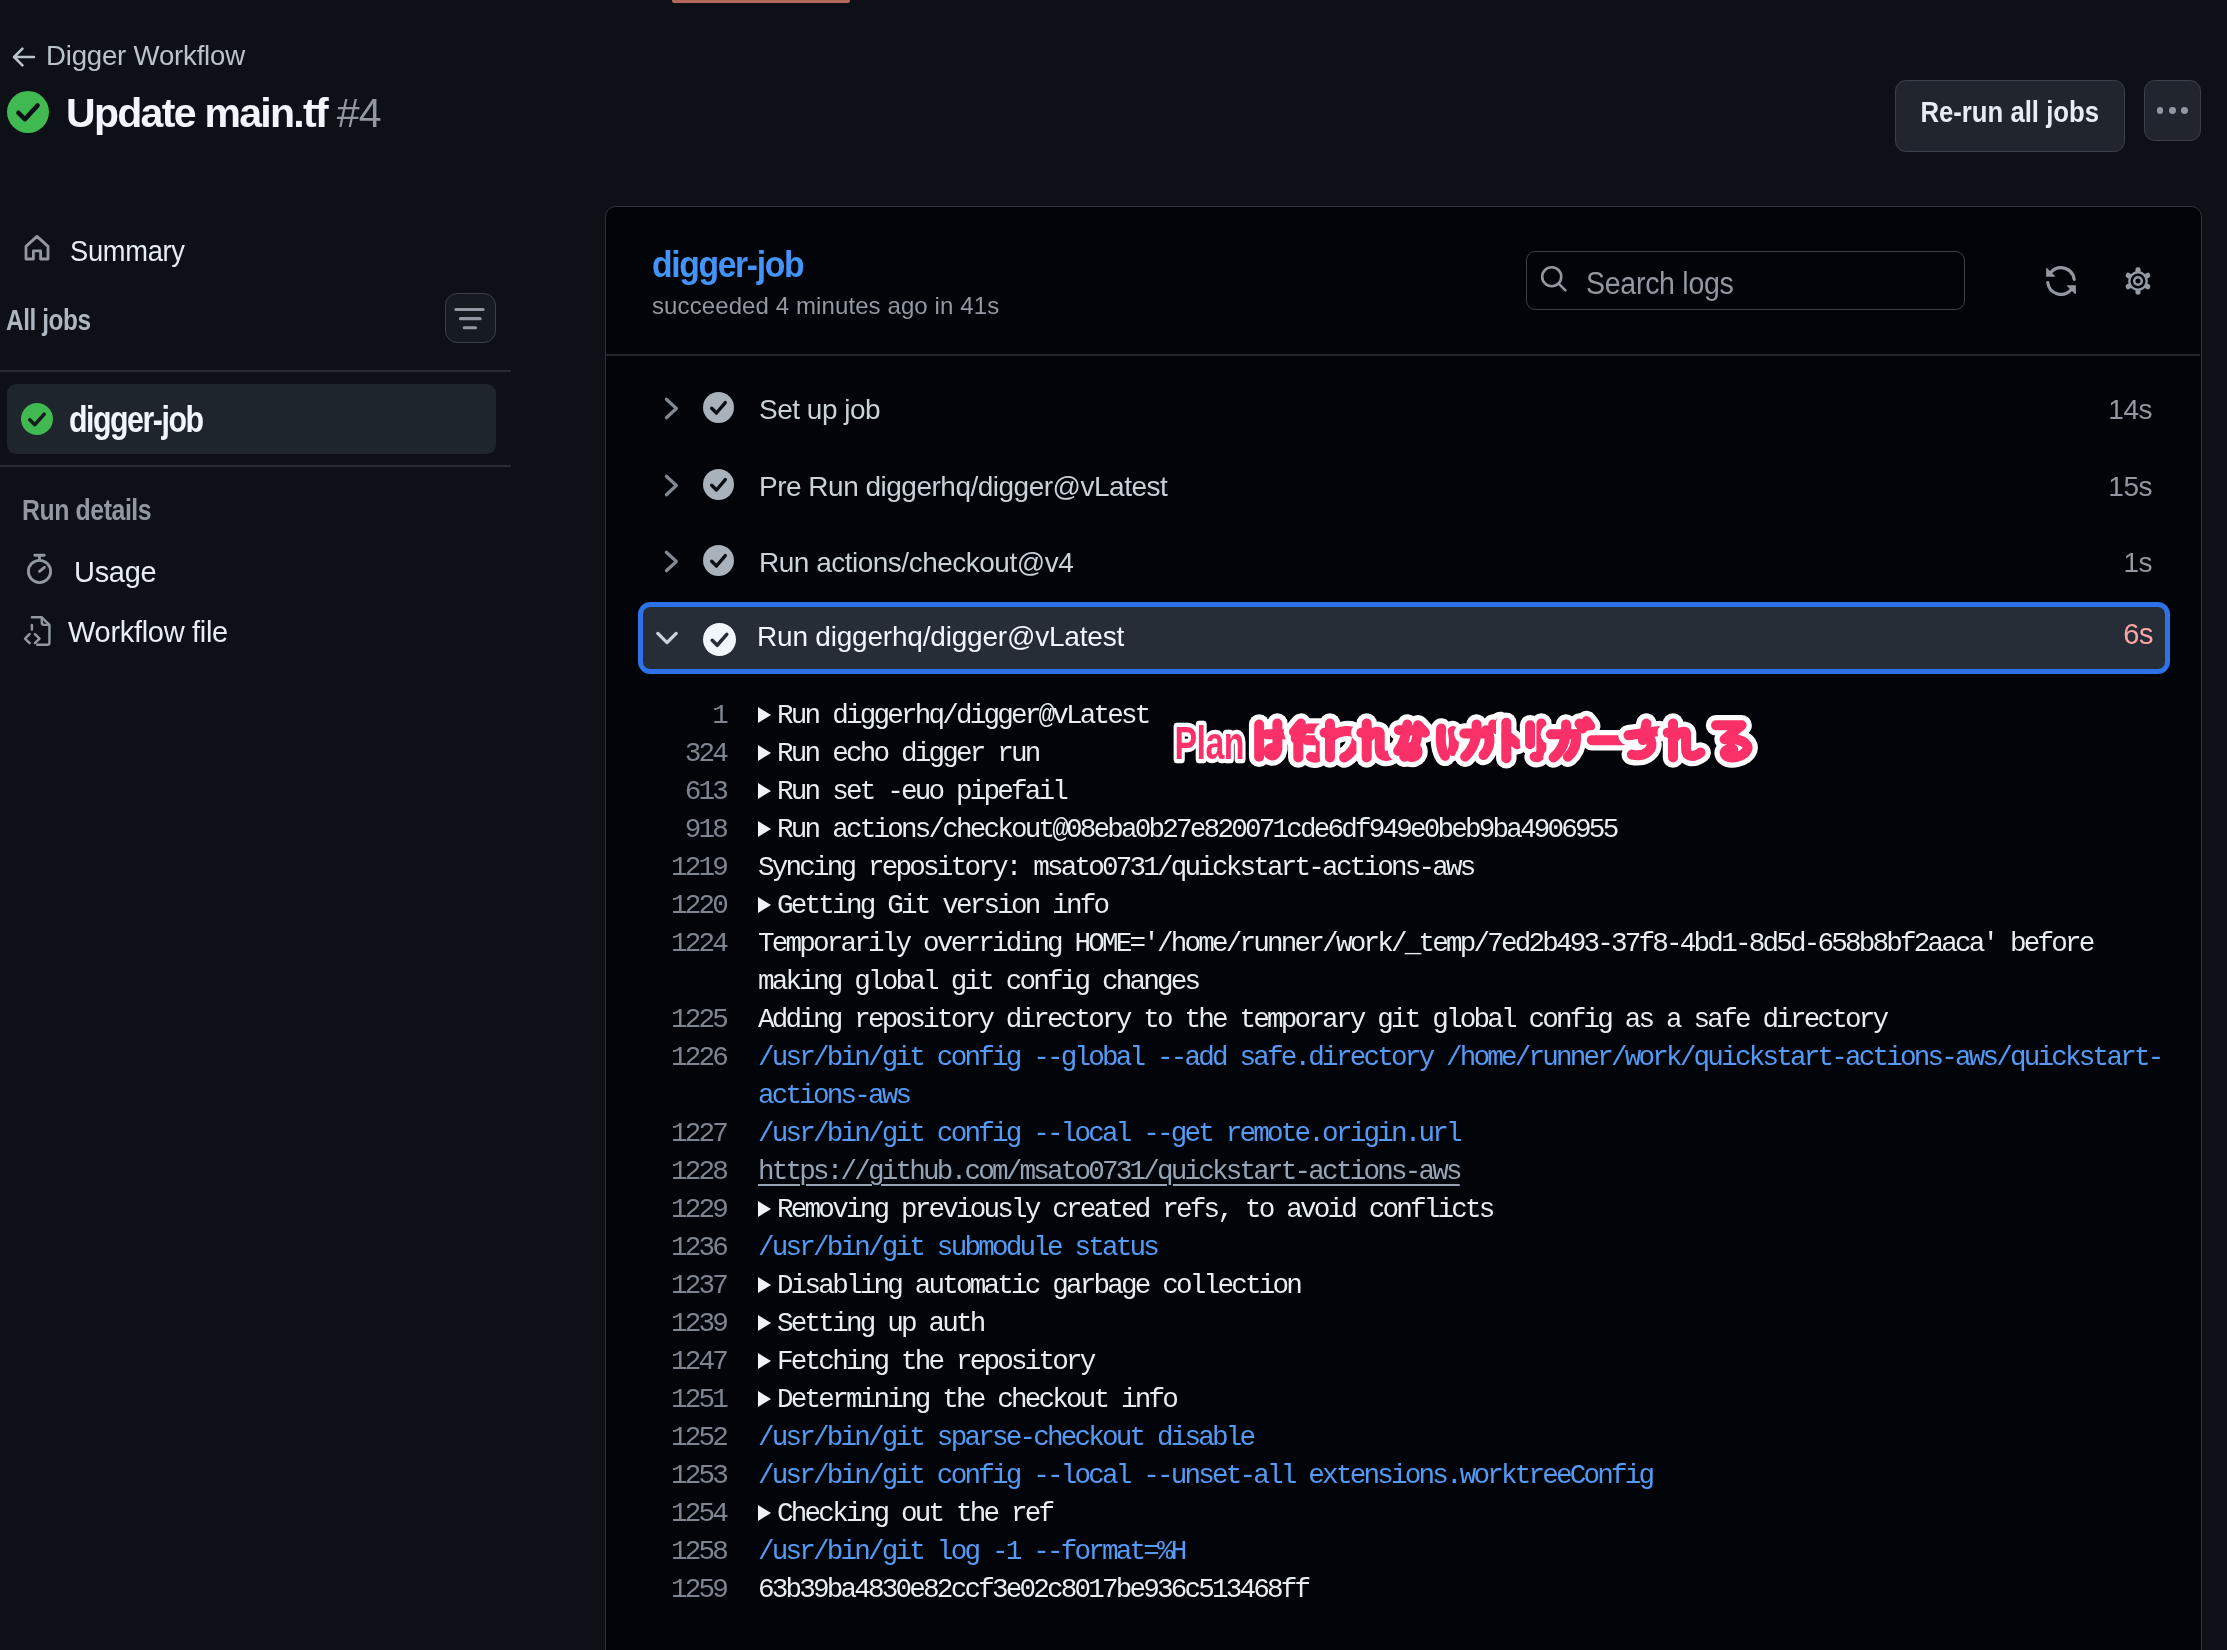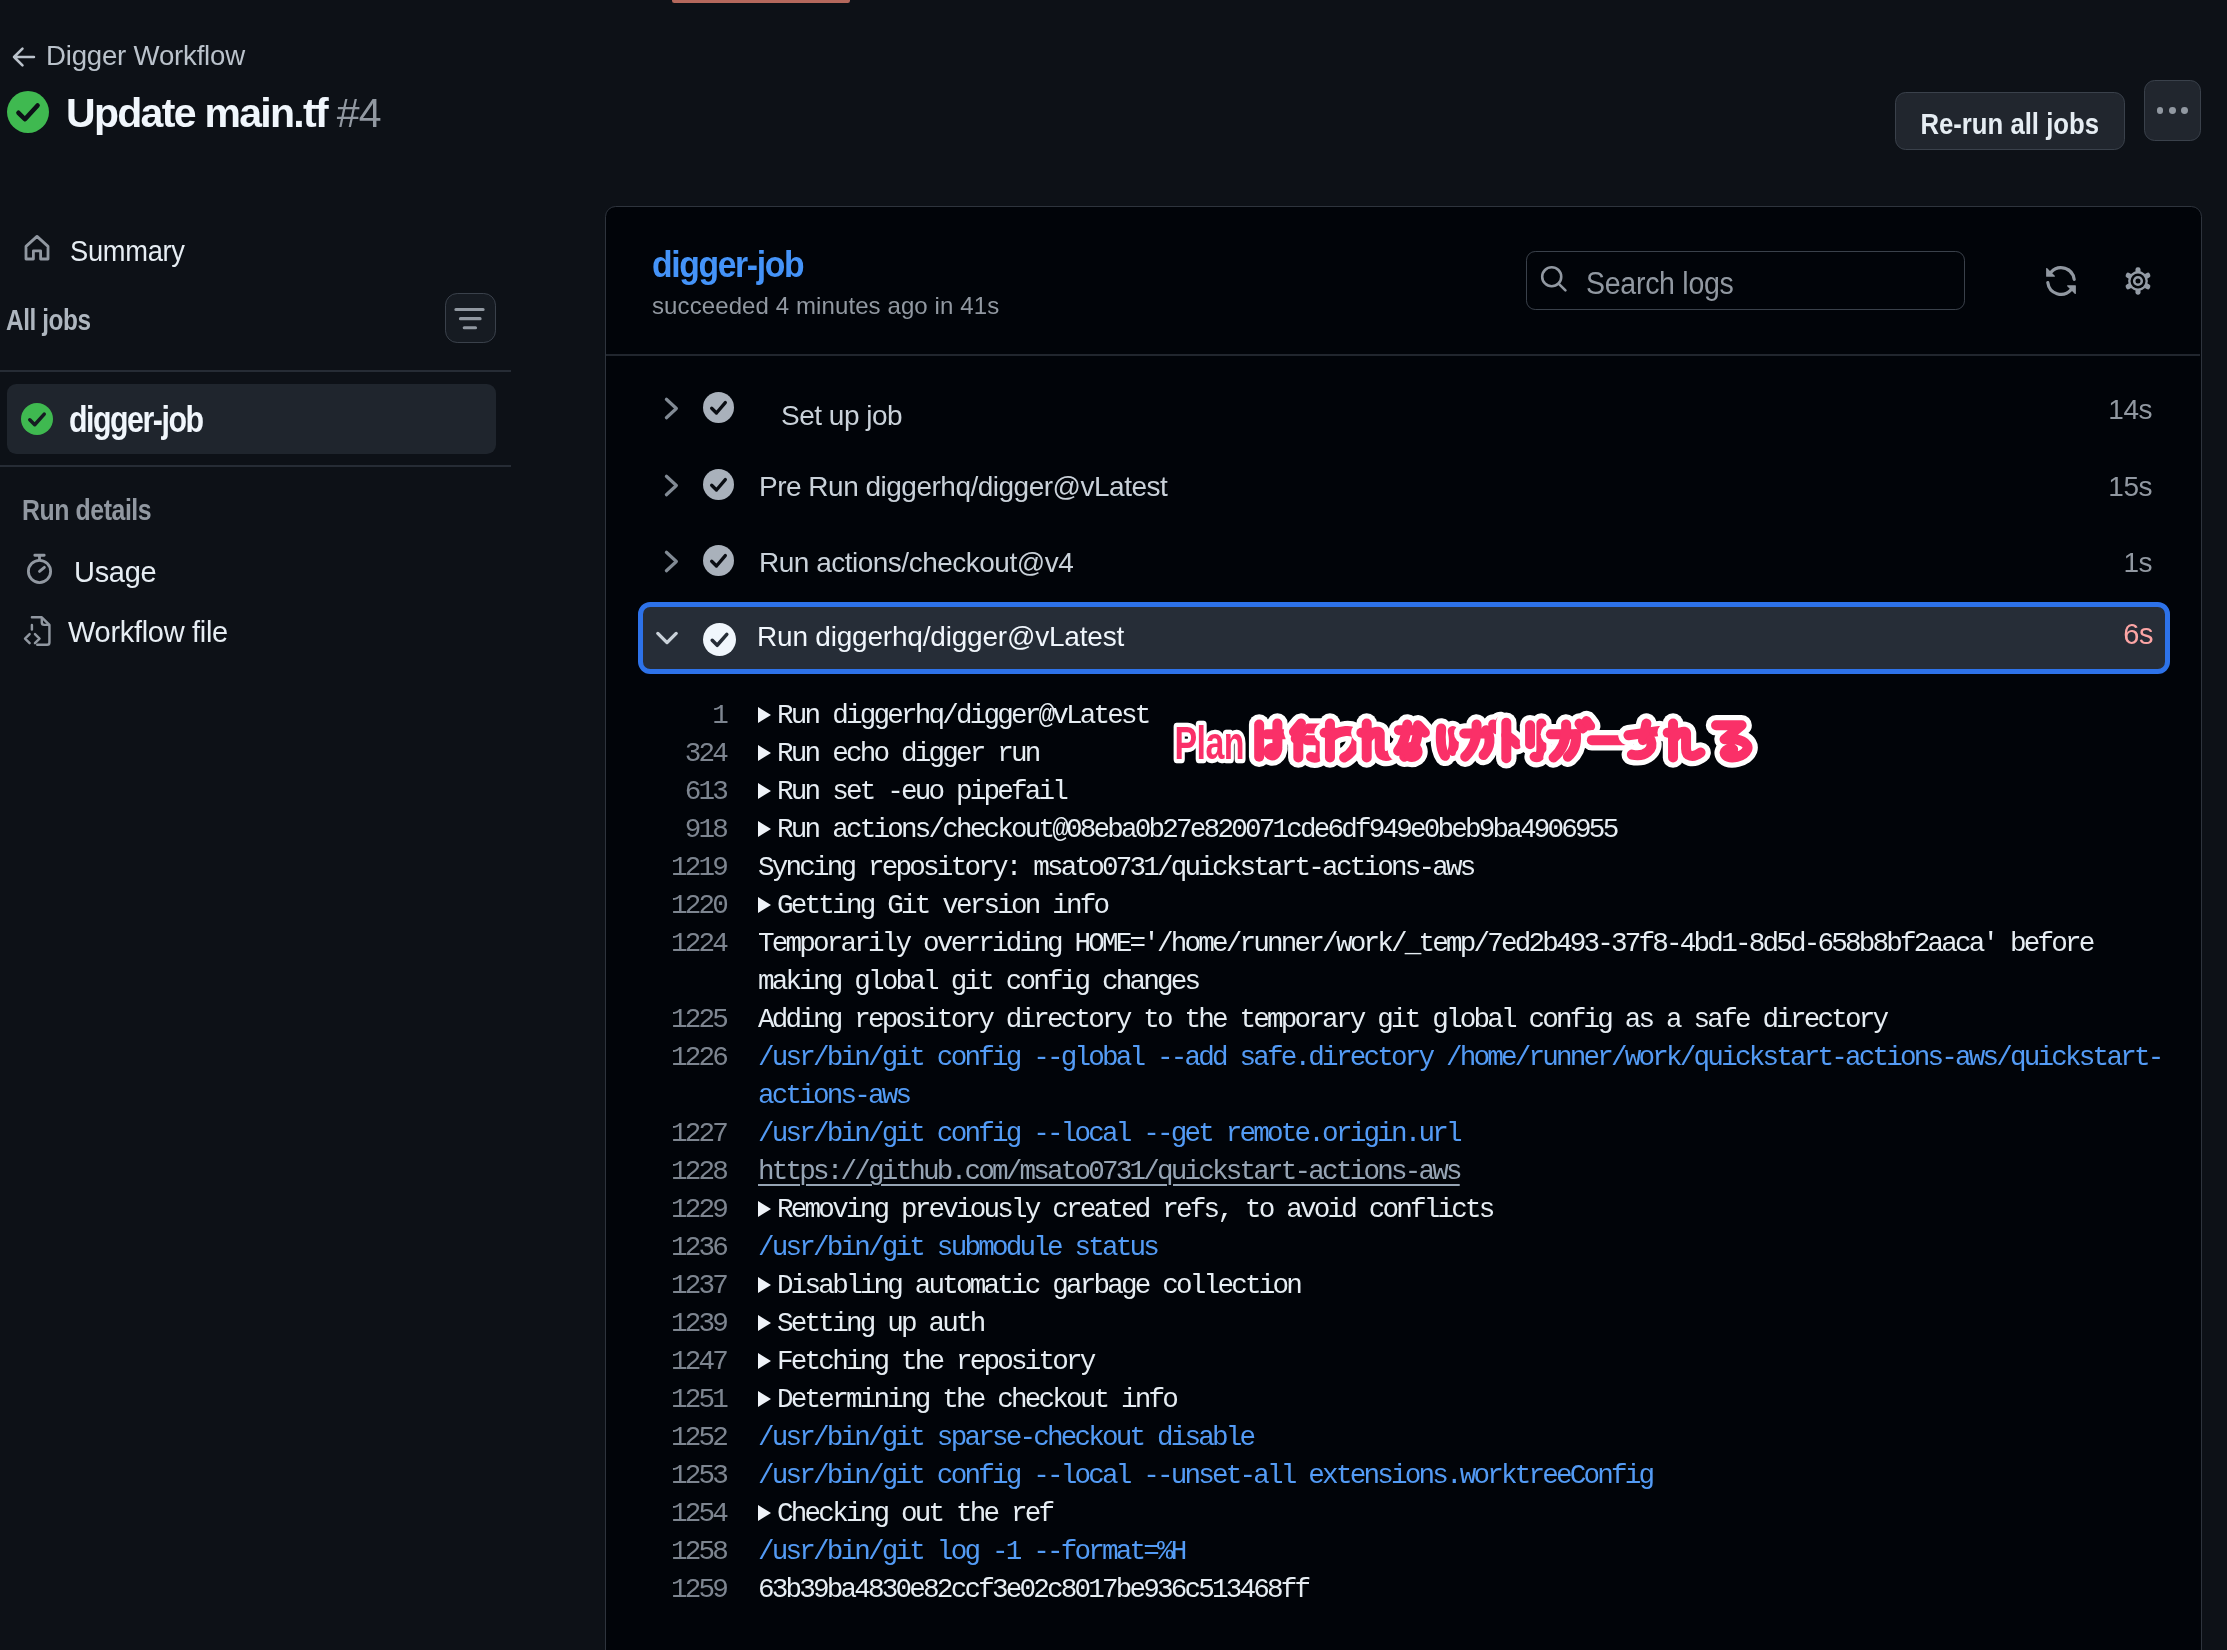--- a/index.html
+++ b/index.html
@@ -7,21 +7,21 @@
   body { font-family:"Liberation Sans", sans-serif; position:relative; }
   .abs { position:absolute; }
 
   
   #redbar { left:672px; top:0; width:178px; height:3.1px; background:#b4685c; border-radius:0 0 2.3px 2.3px; }
   #backrow { left:46px; top:40px; color:#bac2cb; font-size:27.6px; letter-spacing:-0.2px; }
   #title { left:66px; top:90px; font-size:41px; font-weight:700; letter-spacing:-1.7px; color:#f0f6fc; }
   #title .num { color:#9198a1; font-weight:400; letter-spacing:-0.8px; }
   #bigcheck { left:6.9px; top:91px; }
   .btn { border:1.5px solid #3a414b; background:#21262e; border-radius:10.7px; color:#e6edf3; }
-  #rerun { left:1895px; top:92px; width:230px; height:58px; font-size:29px; line-height:63px; text-align:center; }
+  #rerun { left:1895px; top:80px; width:230px; height:72px; font-size:29px; line-height:63px; text-align:center; }
   #kebab { left:2144px; top:80px; width:57px; height:61px; }
   #kebab .dot { position:absolute; top:26px; width:6.9px; height:6.9px; border-radius:50%; background:#9198a1; }
 
   
   .sideitem { color:#e6edf3; font-size:29px; letter-spacing:-0.3px; }
   #alljobs { left:6.1px; top:304px; font-size:29px; font-weight:700; letter-spacing:-0.5px; color:#aeb6bf; transform:scaleX(0.84); transform-origin:left top; }
   #filterbtn { left:445px; top:293px; width:51px; height:50px; border:1.5px solid #3a414b; border-radius:12.2px; background:#161b22; }
   .sdiv { left:0; width:511px; height:1.5px; background:#262c35; }
   #seljob { left:6.9px; top:384px; width:489px; height:70px; background:#1f252d; border-radius:9.2px; }
   #seljobtext { left:69px; top:399px; font-size:37px; font-weight:700; letter-spacing:-1.8px; color:#f0f6fc; transform:scaleX(0.82); transform-origin:left top; }
@@ -139,21 +139,21 @@
   <div class="abs" id="hdrdiv"></div>
 
   <div id="steps">
     <svg class="abs" style="left:661px; top:397px;" width="20" height="23" viewBox="0 0 26 30">
     <path d="M7 3 L20 15 L7 27" stroke="#818a94" stroke-width="4.2" fill="none" stroke-linecap="round" stroke-linejoin="round"></path>
     </svg>
     <svg class="abs" style="left:703px; top:392px;" width="31" height="31" viewBox="0 0 41 41">
     <circle cx="20.5" cy="20.5" r="20.5" fill="#a9b1bb"></circle>
     <path d="M11.5 21.5 L17.8 27.8 L29.5 14" stroke="#0a0d12" stroke-width="4.4" fill="none" stroke-linecap="round" stroke-linejoin="round"></path>
     </svg>
-    <div class="abs stepname" style="left:781px; top:391px;margin-top:6px;">Set up job</div>
+    <div class="abs stepname" style="left:759px; top:391px;">Set up job</div>
     <div class="abs stepdur" style="left:1999px; top:391px; width:153px;">14s</div>
     <svg class="abs" style="left:661px; top:474px;" width="20" height="23" viewBox="0 0 26 30">
     <path d="M7 3 L20 15 L7 27" stroke="#818a94" stroke-width="4.2" fill="none" stroke-linecap="round" stroke-linejoin="round"></path>
     </svg>
     <svg class="abs" style="left:703px; top:469px;" width="31" height="31" viewBox="0 0 41 41">
     <circle cx="20.5" cy="20.5" r="20.5" fill="#a9b1bb"></circle>
     <path d="M11.5 21.5 L17.8 27.8 L29.5 14" stroke="#0a0d12" stroke-width="4.4" fill="none" stroke-linecap="round" stroke-linejoin="round"></path>
     </svg>
     <div class="abs stepname" style="left:759px; top:468px;">Pre Run diggerhq/digger@vLatest</div>
     <div class="abs stepdur" style="left:1999px; top:468px; width:153px;">15s</div>

